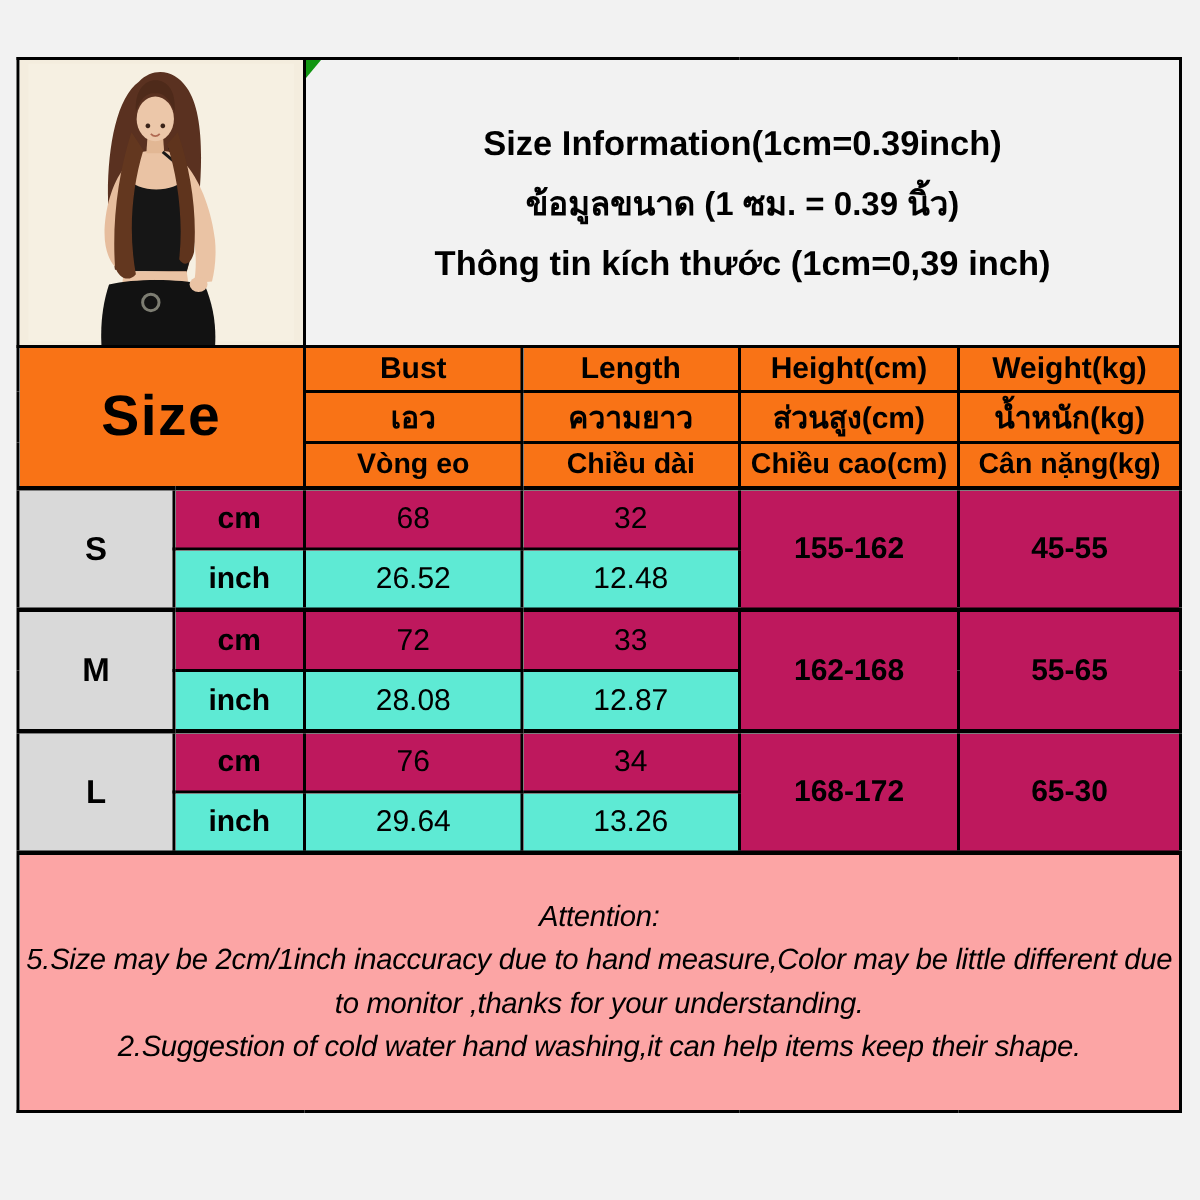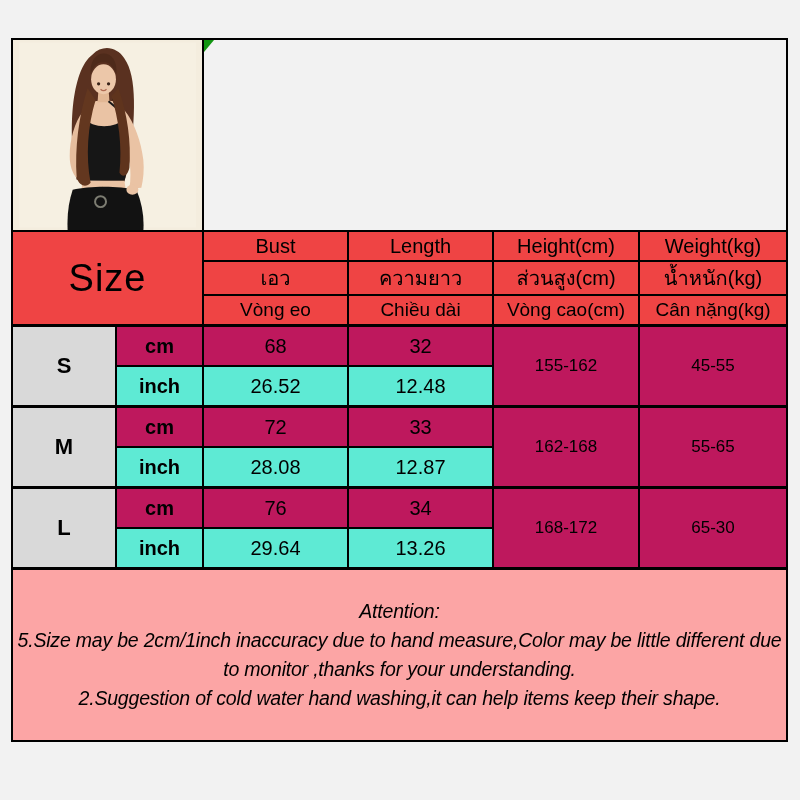--- a/index.html
+++ b/index.html
@@ -50,39 +50,39 @@
   .corner-marker {
     position: absolute;
     left: 0; top: 0;
     width: 10px; height: 12px;
     background: #129612;
     clip-path: polygon(0 0, 100% 0, 0 100%);
   }
 
   
   td.hdr {
-    background: #ef4444;
-    font-weight: normal;
+    background: #f97316;
+    font-weight: bold;
     font-size: 20px;
     height: 28px;
   }
   td.hdr-vi { font-size: 19px; }
   td.size-hdr { font-size: 38px; letter-spacing: 1px; }
 
   
   td.size-letter {
     background: #d9d9d9;
     font-weight: bold;
     font-size: 22px;
   }
   tr.row-cm td { background: #be185d; height: 38px; }
   tr.row-inch td { background: #5eead4; height: 38px; }
   td.unit { font-weight: bold; font-size: 20px; }
   td.val { font-size: 20px; font-weight: normal; }
-  td.range { background: #f1f1f1; font-size: 17px; font-weight: normal; }
+  td.range { background: #f1f1f1; font-size: 20px; font-weight: bold; }
   tr.row-inch td.size-letter, tr.row-cm td.size-letter { background: #d9d9d9; }
 
   
   td.attention-cell {
     background: #fca5a5;
     height: 170px;
     text-align: left;
     vertical-align: top;
     padding: 3px 7px;
     font-size: 19.5px;
@@ -144,20 +144,25 @@
           <circle cx="88" cy="164" r="5.5" fill="none" stroke="#7d7d72" stroke-width="2"></circle>
 
           <ellipse cx="120" cy="152" rx="6" ry="5" fill="#eac3a4"></ellipse>
 
           <path d="M 75,50 C 66,78 62,110 64,140 C 67,149 74,150 78,145 C 73,118 75,88 83,62 Z" fill="#63371f"></path>
           <path d="M 106,50 C 115,76 119,104 117,130 C 115,139 110,140 107,135 C 110,108 106,80 99,58 Z" fill="#5f341d"></path>
         </svg>
       </td>
       <td class="title-cell" colspan="4">
         <span class="corner-marker"></span>
+        <div class="title-stack">
+          <div class="title-line-en">Size Information(1cm=0.39inch)</div>
+          <div class="title-line-th">ข้อมูลขนาด (1 ซม. = 0.39 นิ้ว)</div>
+          <div class="title-line-vi">Thông tin kích thước (1cm=0,39 inch)</div>
+        </div>
       </td>
     </tr>
 
     <tr>
       <td class="hdr size-hdr" colspan="2" rowspan="3">Size</td>
       <td class="hdr">Bust</td>
       <td class="hdr">Length</td>
       <td class="hdr">Height(cm)</td>
       <td class="hdr">Weight(kg)</td>
     </tr>
@@ -165,21 +170,21 @@
     <tr>
       <td class="hdr">เอว</td>
       <td class="hdr">ความยาว</td>
       <td class="hdr">ส่วนสูง(cm)</td>
       <td class="hdr">น้ำหนัก(kg)</td>
     </tr>
 
     <tr>
       <td class="hdr hdr-vi">Vòng eo</td>
       <td class="hdr hdr-vi">Chiều dài</td>
-      <td class="hdr hdr-vi">Vòng cao(cm)</td>
+      <td class="hdr hdr-vi">Chiều cao(cm)</td>
       <td class="hdr hdr-vi">Cân nặng(kg)</td>
     </tr>
 
     <tr class="row-cm thick-top">
       <td class="size-letter" rowspan="2">S</td>
       <td class="unit">cm</td>
       <td class="val">68</td>
       <td class="val">32</td>
       <td class="range" rowspan="2">155-162</td>
       <td class="range" rowspan="2">45-55</td>

